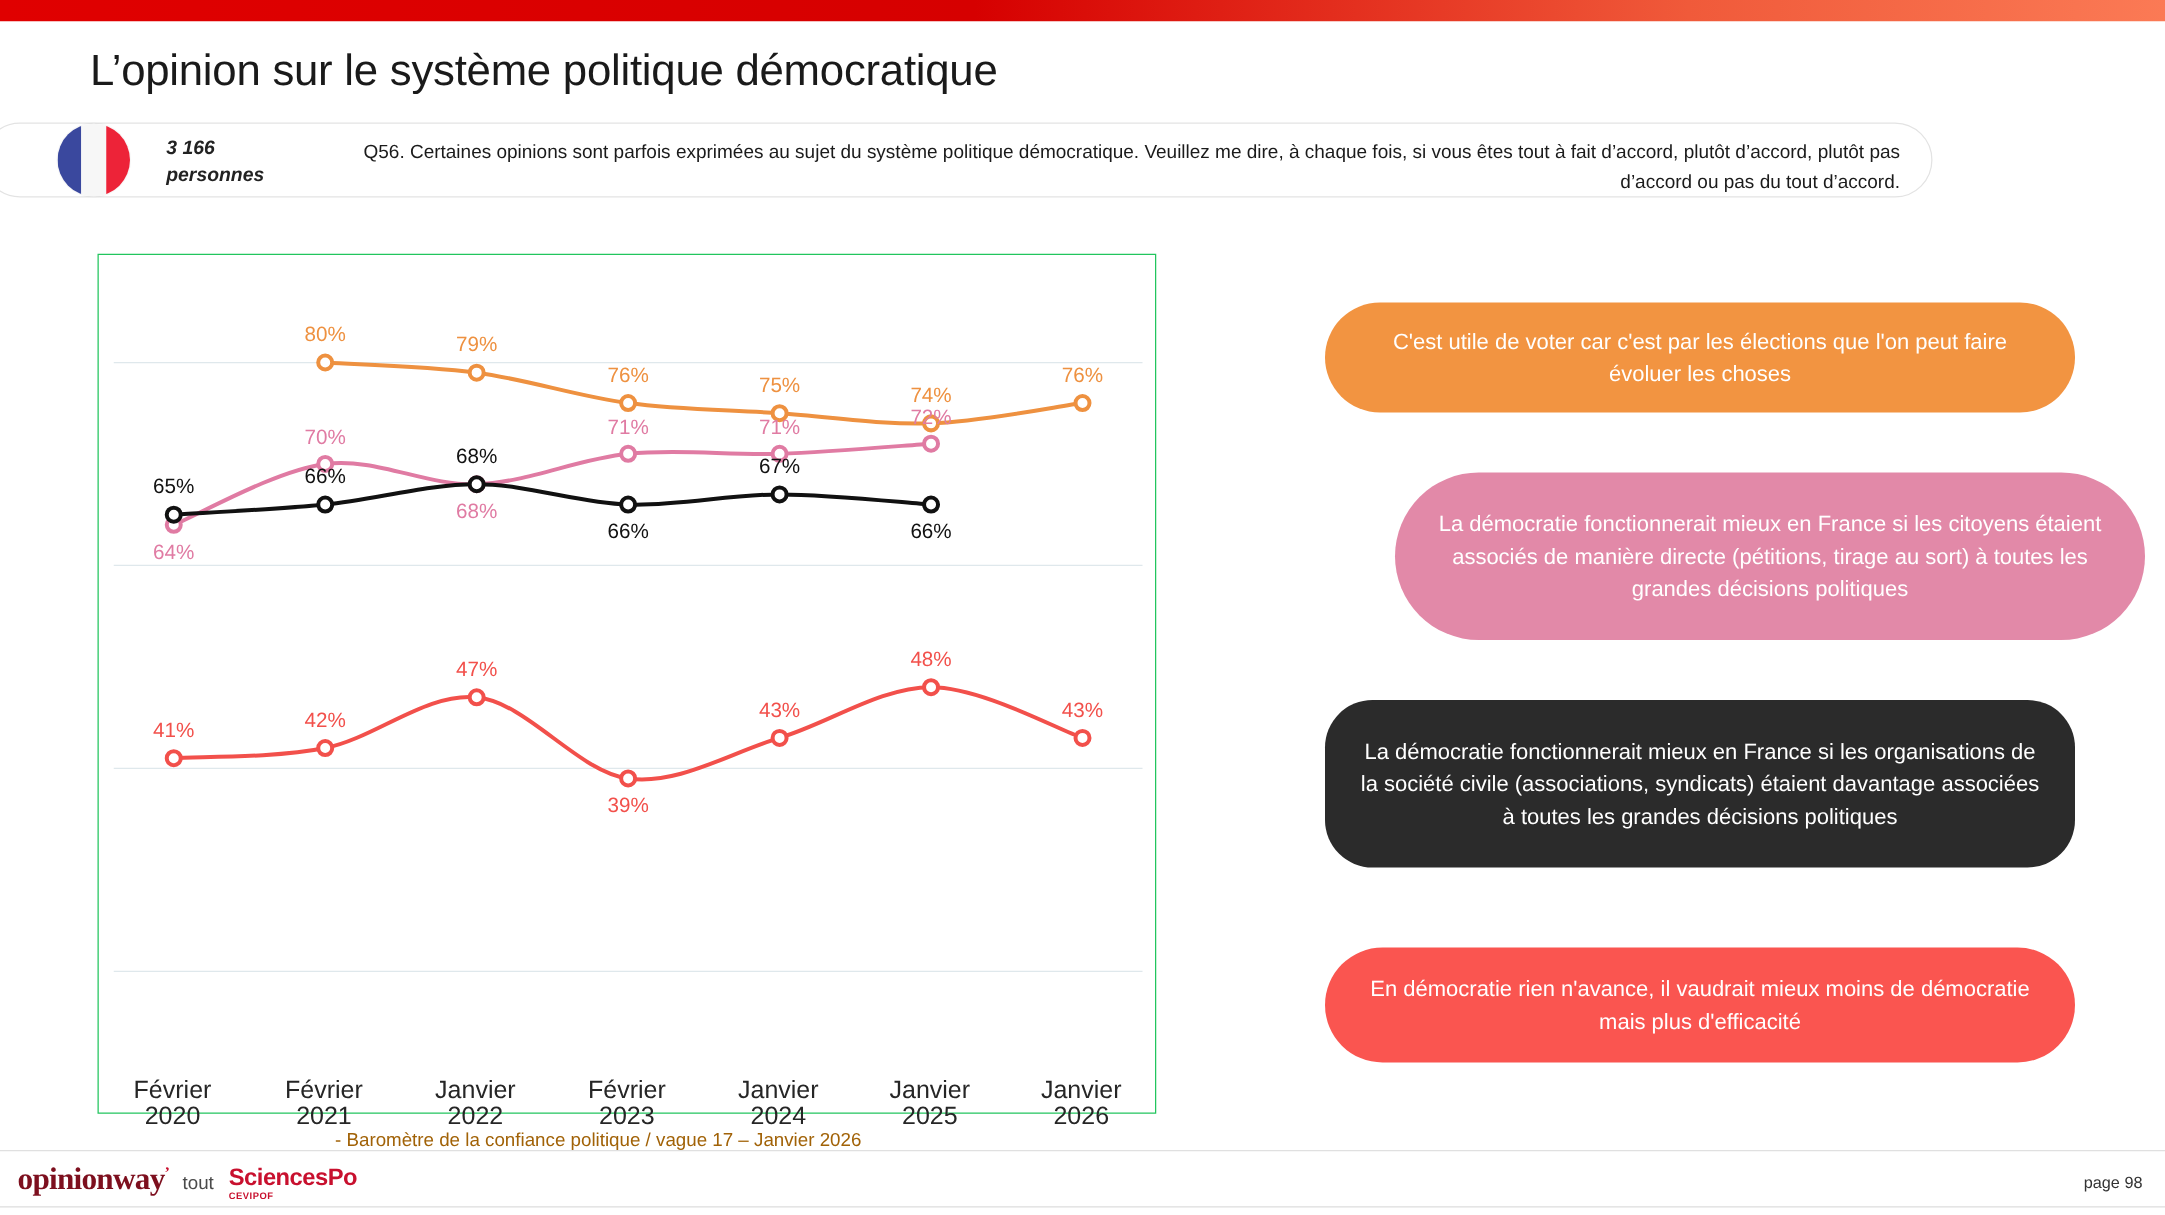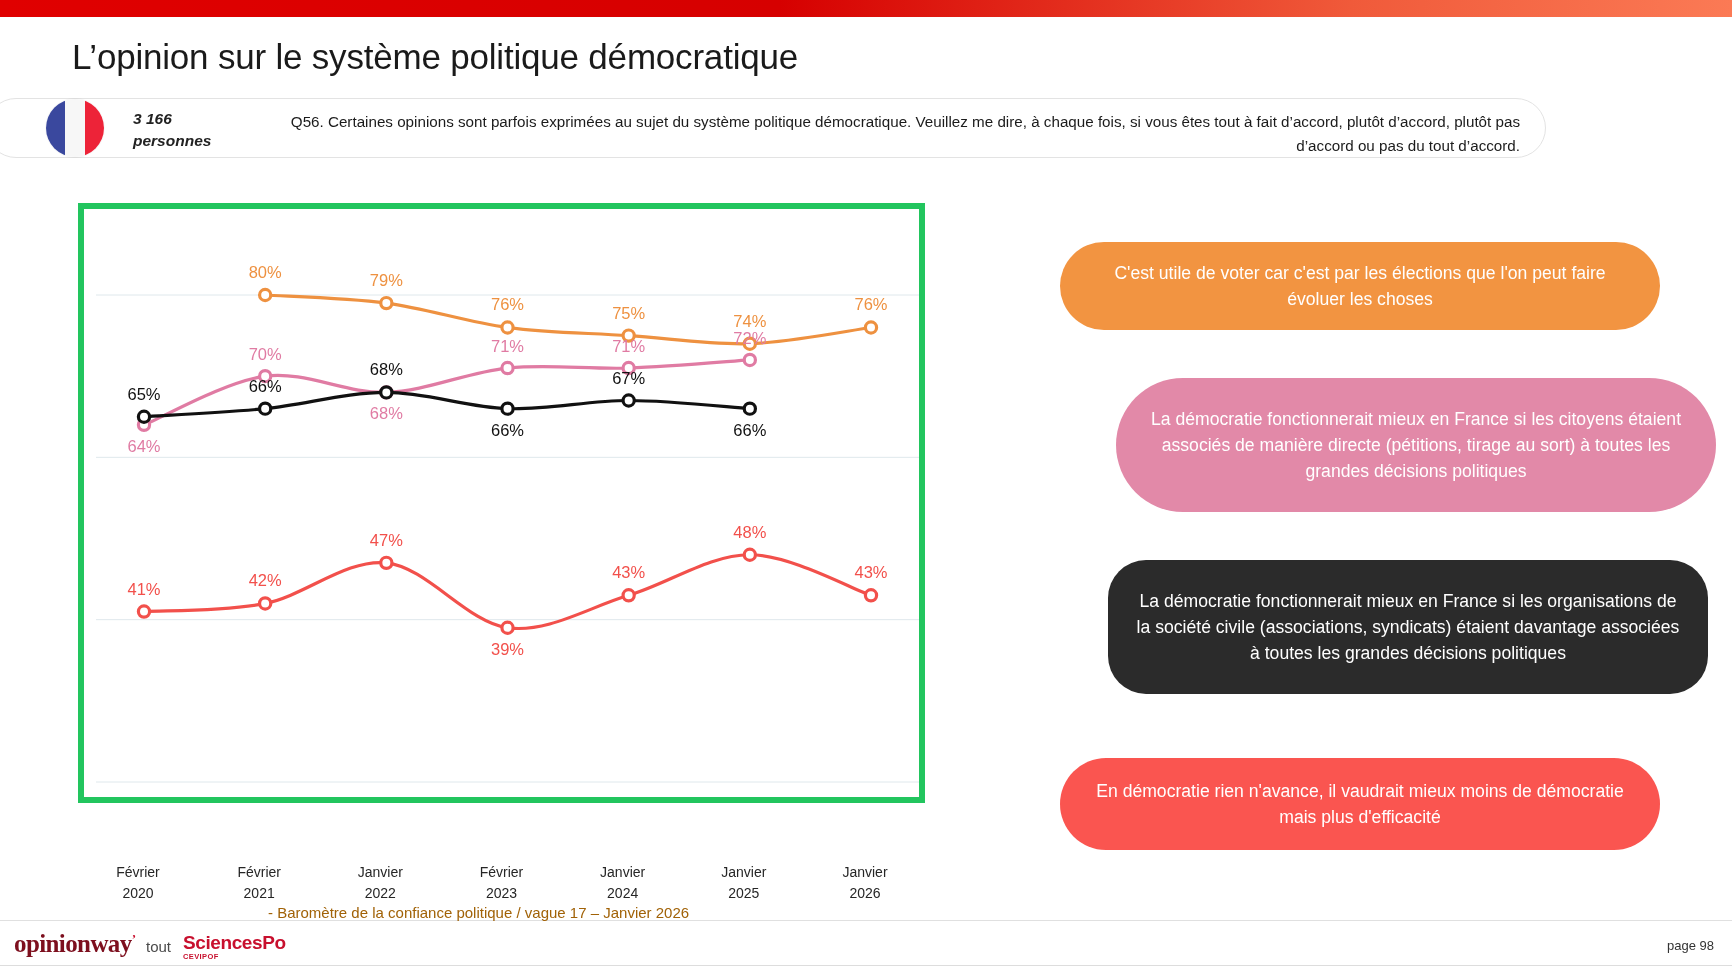--- a/index.html
+++ b/index.html
@@ -53,48 +53,48 @@
   .question {
     position: absolute; left: 248px; top: 110px;
     width: 1272px;
     font-size: 15.2px; color: #1b1b1b; line-height: 24px;
     text-align: right;
   }
 
   
   .chart-frame {
     position: absolute; left: 78px; top: 203px;
-    width: 847px; height: 600px;
-    border: 6px solid #22c55e; background: #fff;
+    width: 847px; height: 688px;
+    border: 1px solid #22c55e; background: #fff;
   }
   .chart-svg { position: absolute; left: 0; top: 0; }
 
   .xlabels {
     position: absolute; left: 78px; top: 862px;
     width: 847px; height: 60px;
   }
   .xtick {
     position: absolute; width: 120px; text-align: center;
-    font-size: 14px; color: #262626; line-height: 21px;
+    font-size: 20px; color: #262626; line-height: 21px;
   }
 
   
   .pill {
     position: absolute;
     display: flex; align-items: center; justify-content: center;
     text-align: center; color: #ffffff;
     font-size: 17.6px; line-height: 26px;
     padding: 18px 26px;
   }
   #pill-orange { left: 1060px; top: 242px; width: 600px; height: 88px;
     background: #f29441; border-radius: 44px; }
   #pill-pink   { left: 1116px; top: 378px; width: 600px; height: 134px;
     background: #e289a8; border-radius: 67px; }
   #pill-black  { left: 1060px; top: 560px; width: 600px; height: 134px;
-    background: #2b2b2b; border-radius: 38px; margin-left: 48px; }
+    background: #2b2b2b; border-radius: 38px; }
   #pill-red    { left: 1060px; top: 758px; width: 600px; height: 92px;
     background: #fa5550; border-radius: 46px; }
 
   
   .footer-rule {
     position: absolute; left: 0; top: 920px; width: 1732px; height: 1px;
     background: #e0e0e0;
   }
   .footer-rule2 {
     position: absolute; left: 0; top: 965px; width: 1732px; height: 1px;

